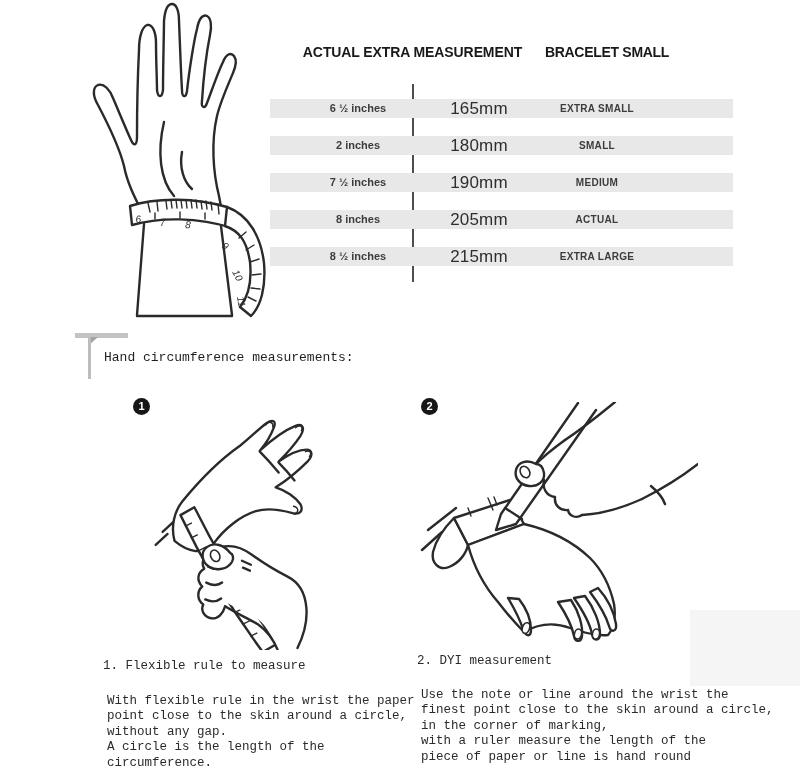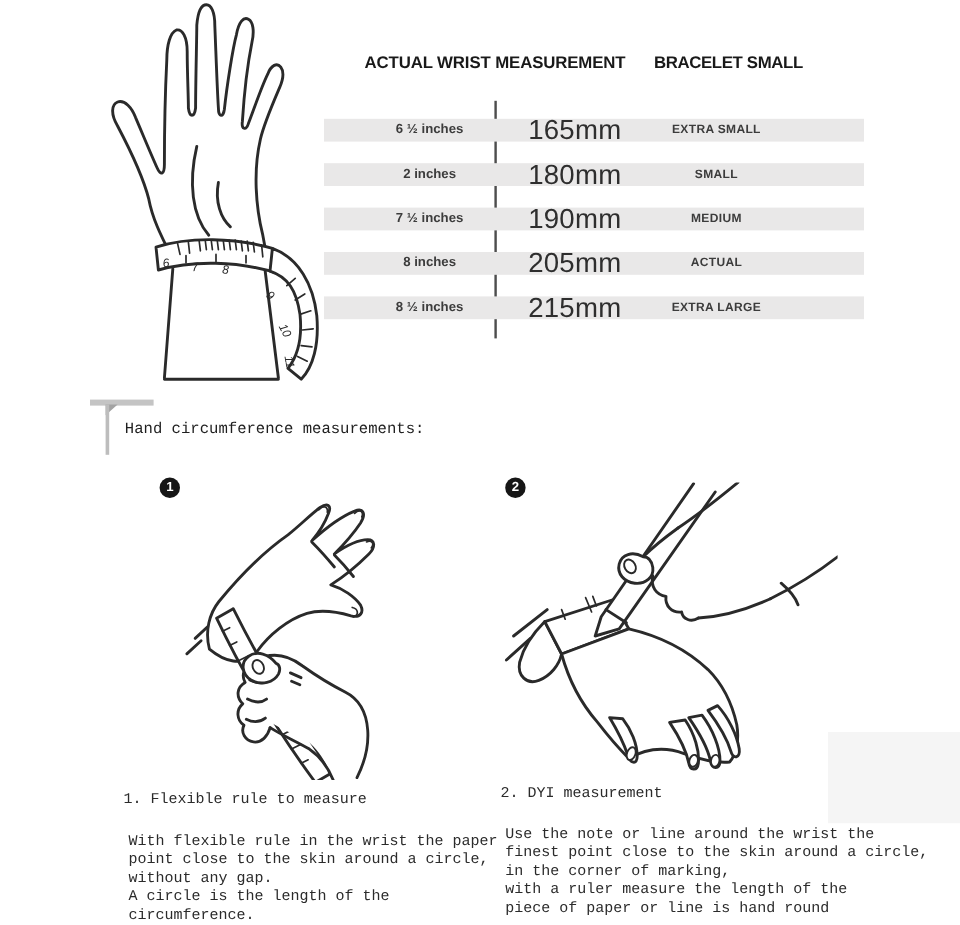--- a/index.html
+++ b/index.html
@@ -4,24 +4,24 @@
 <style>
   html,body{margin:0;padding:0;background:#fff;}
   .page{position:relative;width:800px;height:771px;background:#ffffff;overflow:hidden;
         font-family:"Liberation Sans",sans-serif;}
   .abs{position:absolute;}
 
   
   .th{position:absolute;text-align:center;font-weight:bold;color:#191919;font-size:14px;letter-spacing:-0.1px;}
   .divider{position:absolute;left:412px;top:84px;width:2px;height:198px;background:#4d4d4d;}
   .rows{position:absolute;left:270px;top:99px;width:450px;height:168px;}
-  .row{position:absolute;left:0;width:450px;height:19px;background:#e9e8e8;}
+  .row{position:absolute;left:0;width:450px;height:19px;background:#e9e8e8;padding-left:13px;}
   .row span{position:absolute;top:0;height:19px;line-height:19px;text-align:center;white-space:nowrap;}
   .c-in{left:0;width:176px;font-size:11px;font-weight:bold;color:#3c3c3c;}
-  .c-mm{left:143px;width:132px;font-size:23px;color:#2e2e2e;letter-spacing:.2px;}
+  .c-mm{left:143px;width:132px;font-size:17px;color:#2e2e2e;letter-spacing:.2px;}
   .c-sz{left:265px;width:124px;font-size:10px;font-weight:bold;color:#3c3c3c;letter-spacing:.3px;}
 
   
   .mono{font-family:"Liberation Mono","DejaVu Sans Mono",monospace;color:#2b2b2b;}
   .heading{position:absolute;left:104px;top:350px;font-size:13px;color:#1f1f1f;white-space:nowrap;}
   .mark-bar{position:absolute;left:75px;top:333px;width:53px;height:4.5px;background:#c4c4c4;}
   .mark-tri{position:absolute;left:88px;top:337px;width:0;height:0;
             border-top:9px solid #a3a3a3;border-right:10px solid transparent;}
   .mark-line{position:absolute;left:88px;top:337px;width:2.5px;height:42px;background:#bdbdbd;}
 
@@ -68,21 +68,21 @@
     <g fill="#2a2a2a" font-size="10" font-style="italic">
       <text x="76" y="223" transform="rotate(-8 76 223)">6</text>
       <text x="100" y="226" transform="rotate(-4 100 226)">7</text>
       <text x="125" y="228" transform="rotate(3 125 228)">8</text>
       <text x="161" y="247" transform="rotate(38 161 247)">9</text>
       <text x="172" y="272" transform="rotate(62 172 272)">10</text>
       <text x="177" y="297" transform="rotate(80 177 297)">11</text>
     </g>
   </svg>
 
-  <div class="th" style="left:270px;top:44px;width:285px">ACTUAL WRIST MEASUREMENT</div>
+  <div class="th" style="left:270px;top:44px;width:285px">ACTUAL EXTRA MEASUREMENT</div>
   <div class="th" style="left:542px;top:44px;width:130px;letter-spacing:-0.3px">BRACELET SMALL</div>
   <div class="divider"></div>
 
   <div class="rows">
     <div class="row" style="top:0">
       <span class="c-in">6 ½ inches</span>
       <span class="c-mm">165mm</span>
       <span class="c-sz">EXTRA SMALL</span>
     </div>
     <div class="row" style="top:37px">

